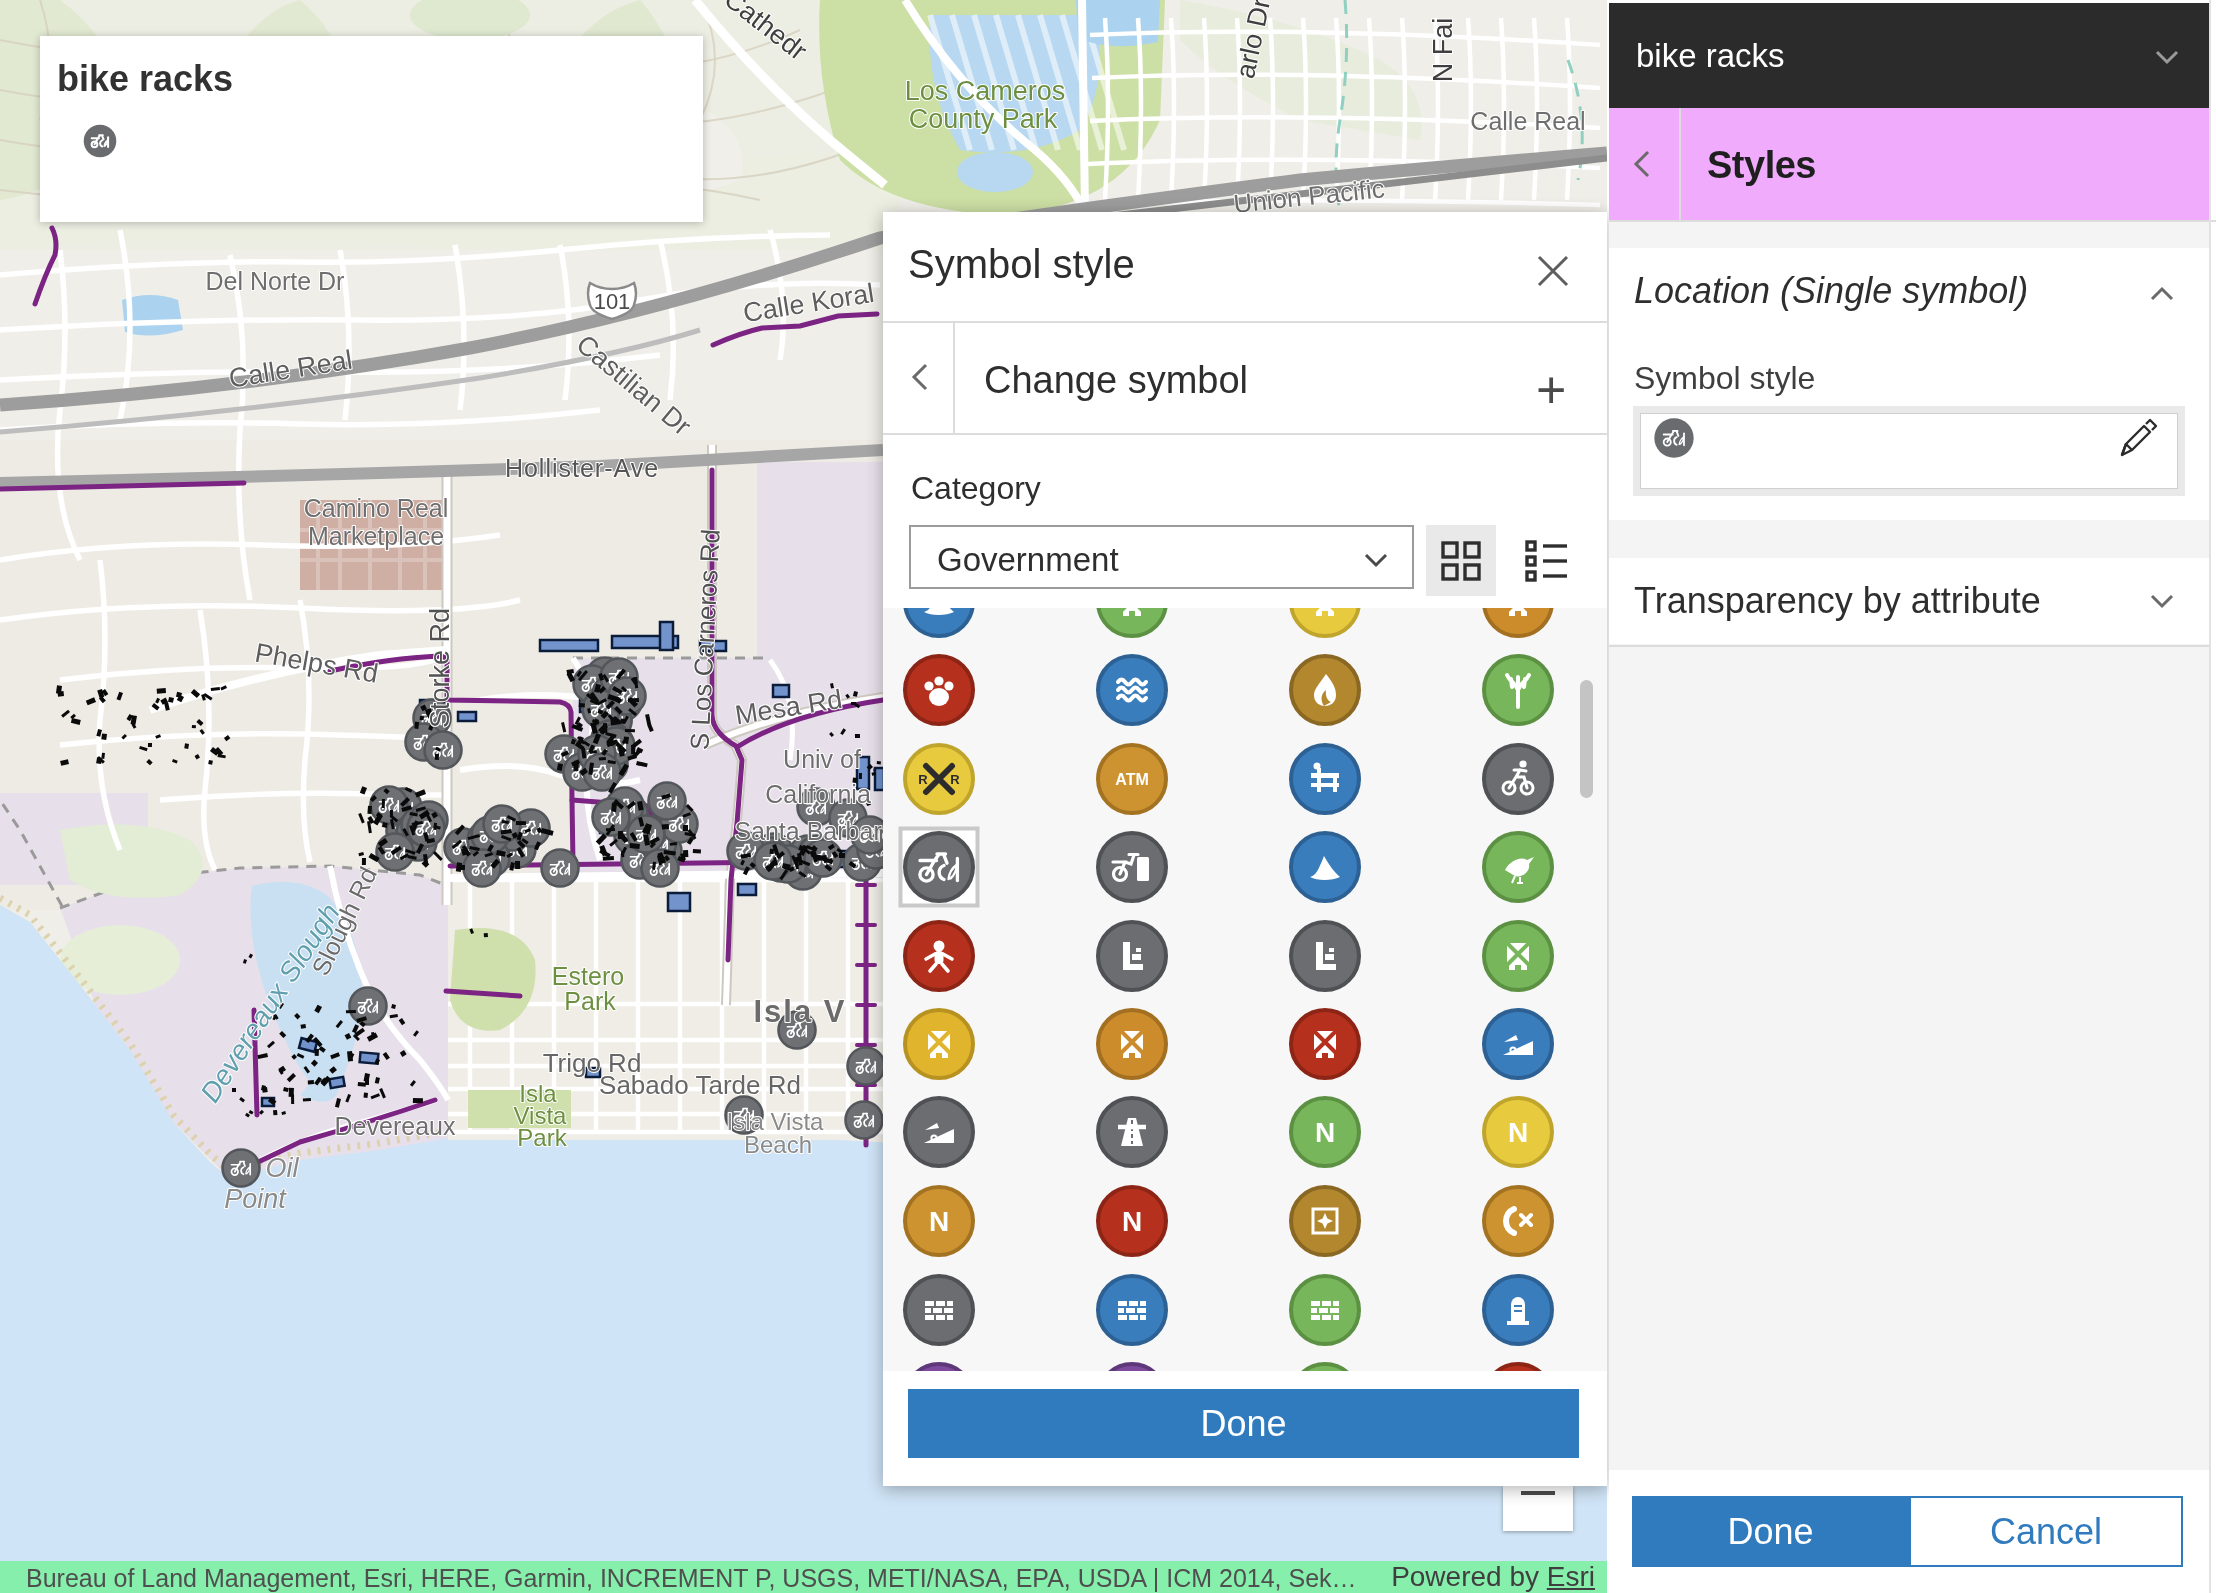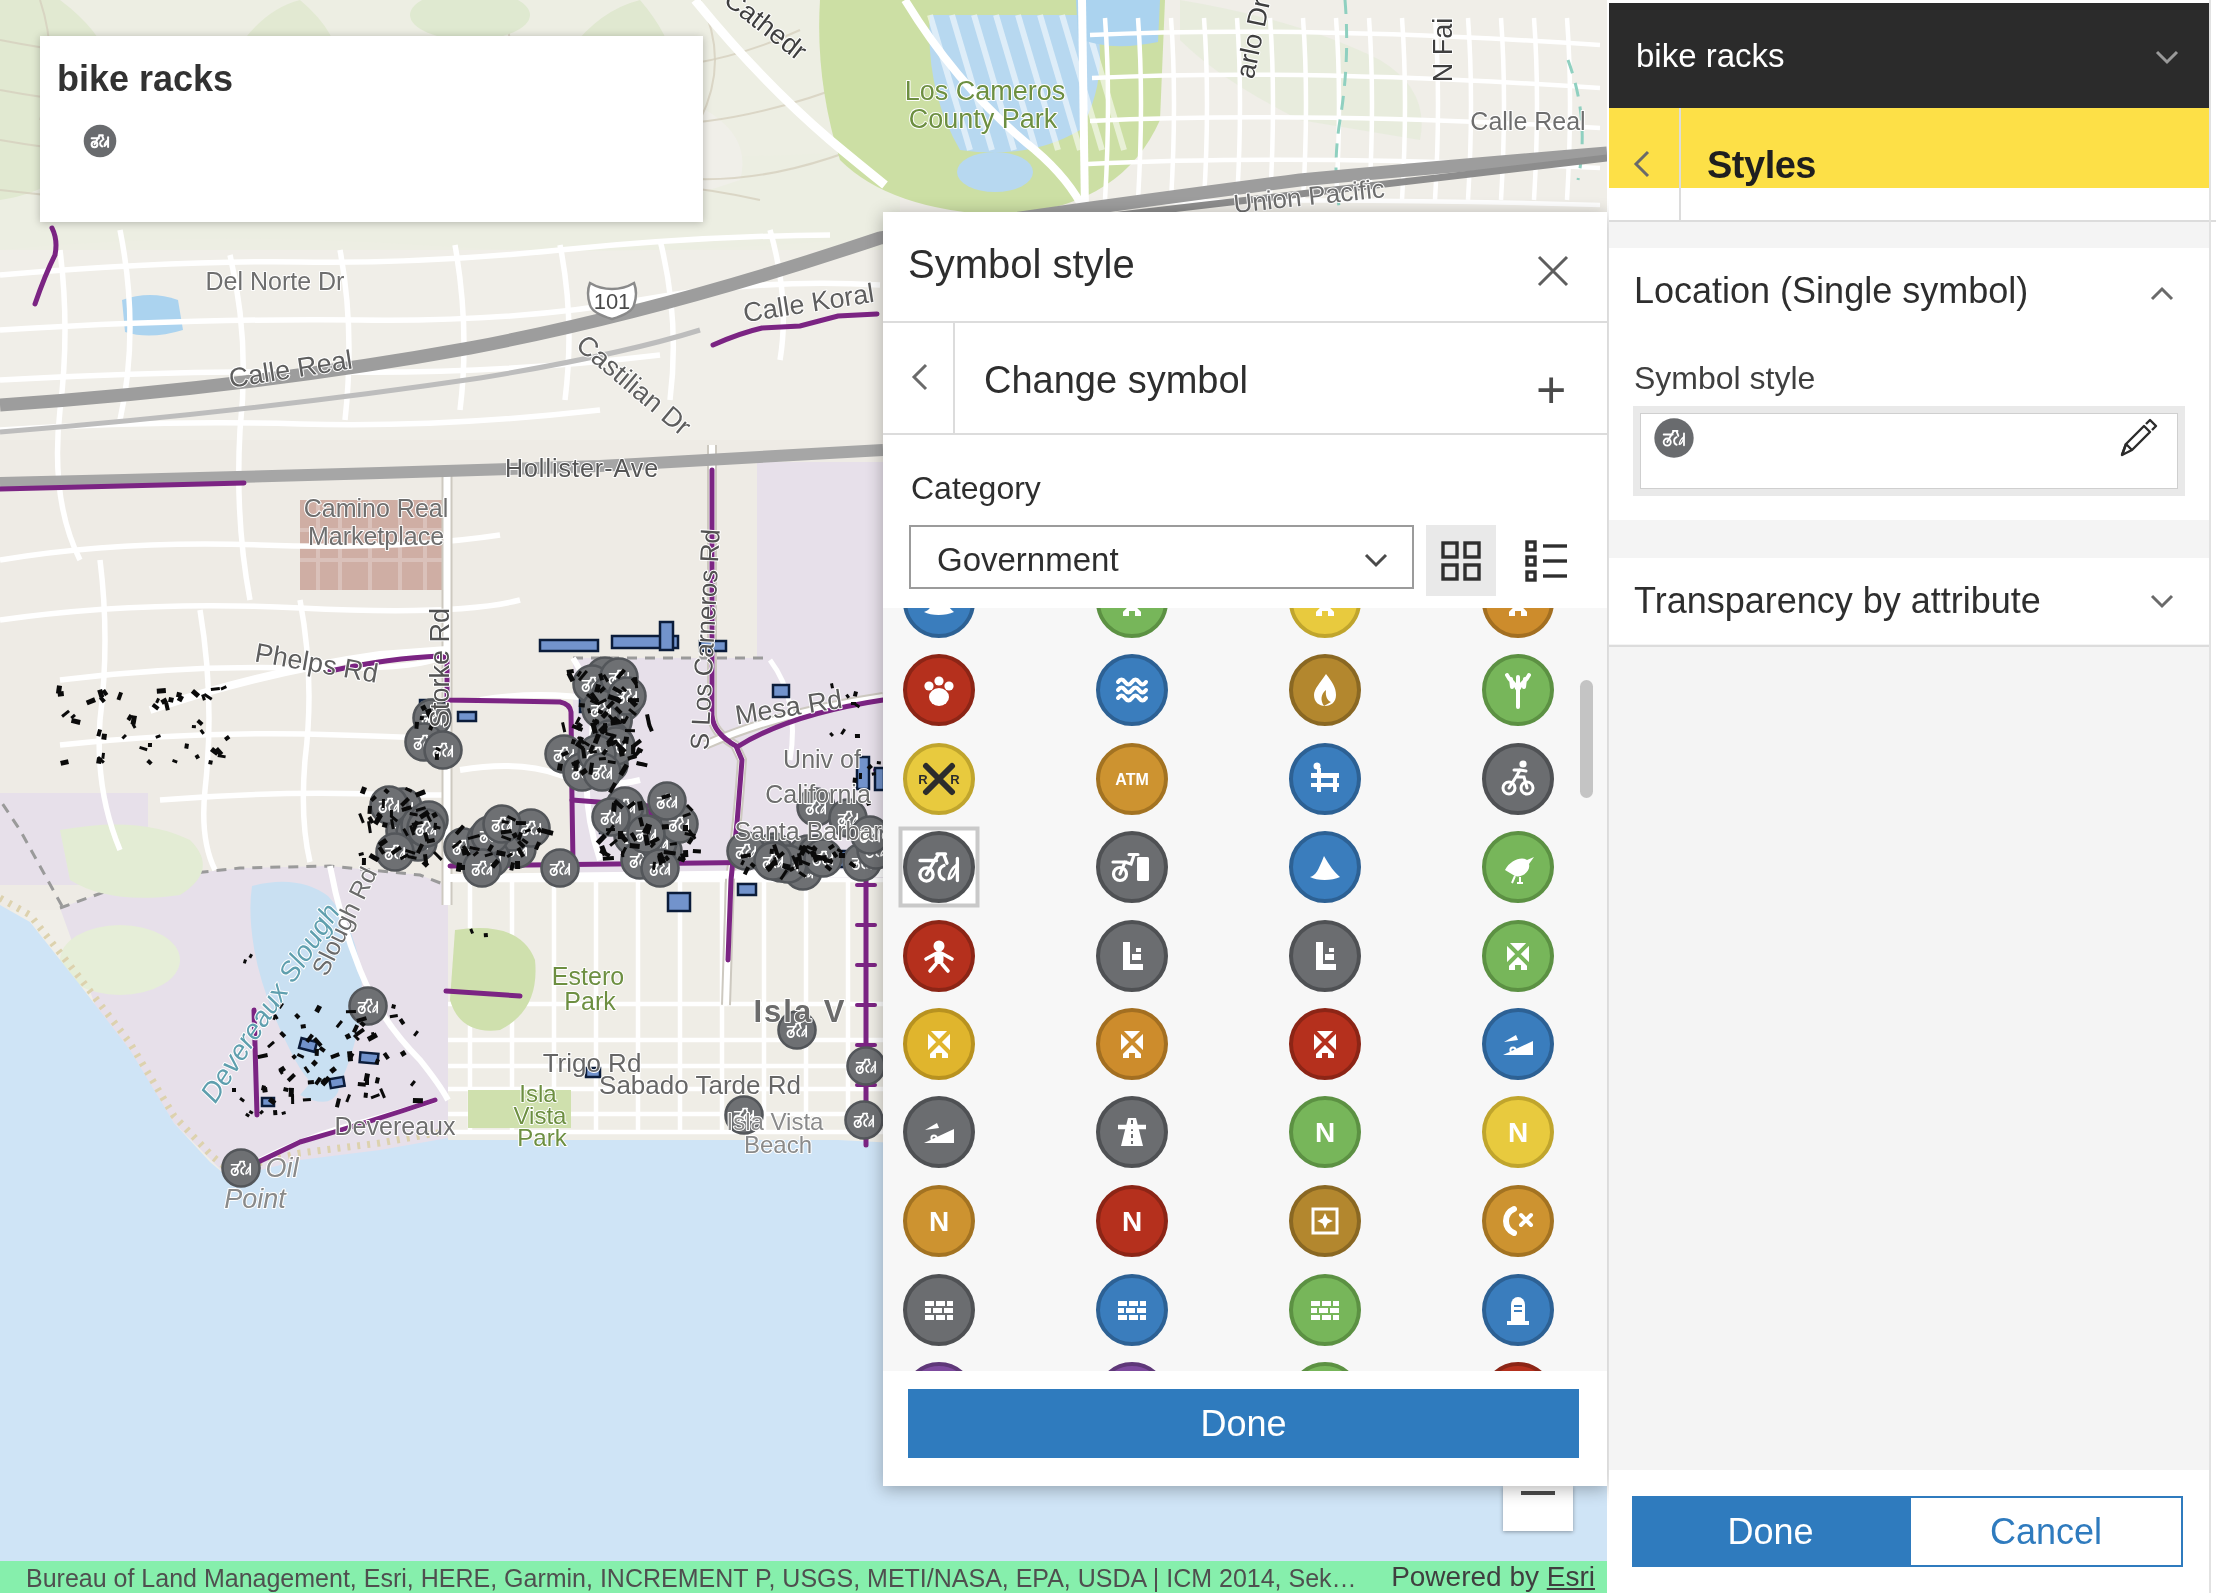--- a/index.html
+++ b/index.html
@@ -27,26 +27,26 @@
 #sym .sel svg { position:absolute; right:18px; top:15px; }
 #sym .gbtn { position:absolute; left:543px; top:313px; width:70px; height:71px; background:#e9e9e9; }
 #sym .lbtn { position:absolute; left:628px; top:313px; width:70px; height:71px; }
 #sym .grid { position:absolute; left:0; top:396px; width:724px; height:763px; background:#f7f7f7; }
 #sym .foot { position:absolute; left:0; top:1159px; width:724px; height:115px; background:#fff; }
 #sym .done { position:absolute; left:25px; top:18px; width:671px; height:69px; background:#2f7bbe; color:#fff; font-size:36px; text-align:center; line-height:69px; }
 #rp { left:1609px; top:0; width:607px; height:1593px; background:#ffffff; }
 #rp .blk { position:absolute; left:0; top:3px; width:600px; height:105px; background:#2b2b2b; color:#fff; }
 #rp .blk span { position:absolute; left:27px; top:34px; font-size:33px; }
 #rp .blk svg { position:absolute; left:540px; top:36px; }
-#rp .srow { position:absolute; left:0; top:108px; width:600px; height:80px; background:#fde047; }
+#rp .srow { position:absolute; left:0; top:108px; width:600px; height:112px; background:#f0abfc; }
 #rp .srow .bk { position:absolute; left:16px; top:38px; }
 #rp .srow .vd { position:absolute; left:70px; top:0px; height:112px; border-left:2px solid #dcdcdc; }
 #rp .srow .t { position:absolute; left:98px; top:36px; font-size:38px; font-weight:600; color:#1f1f1f; letter-spacing:-0.5px; }
 #rp .loc { position:absolute; left:0; top:248px; width:600px; height:272px; background:#fff; }
-#rp .loc .t { position:absolute; left:25px; top:22px; font-size:36px; color:#2e2e2e; }
+#rp .loc .t { position:absolute; left:25px; top:22px; font-size:36px; color:#2e2e2e;font-style:italic; }
 #rp .loc .up { position:absolute; left:535px; top:28px; }
 #rp .loc .st { position:absolute; left:25px; top:112px; font-size:32px; color:#3f3f3f; }
 #rp .box { position:absolute; left:24px; top:158px; width:552px; height:90px; background:#e9e9e9; }
 #rp .box .in { position:absolute; left:7px; top:7px; right:7px; bottom:7px; background:#fff; border:1px solid #cfcfcf; }
 #rp .box .ic { position:absolute; left:20px; top:11px; }
 #rp .box .pc { position:absolute; right:26px; top:11px; }
 #rp .att { position:absolute; left:0; width:688px; background:#fff; }
 #rp .att .t { position:absolute; left:25px; font-size:36px; color:#2e2e2e; }
 #rp .foot { position:absolute; left:0; top:1470px; width:600px; height:123px; background:#fff; }
 #rp .done { position:absolute; left:23px; top:26px; width:277px; height:71px; background:#2f7bbe; color:#fff; font-size:36px; text-align:center; line-height:71px; }

